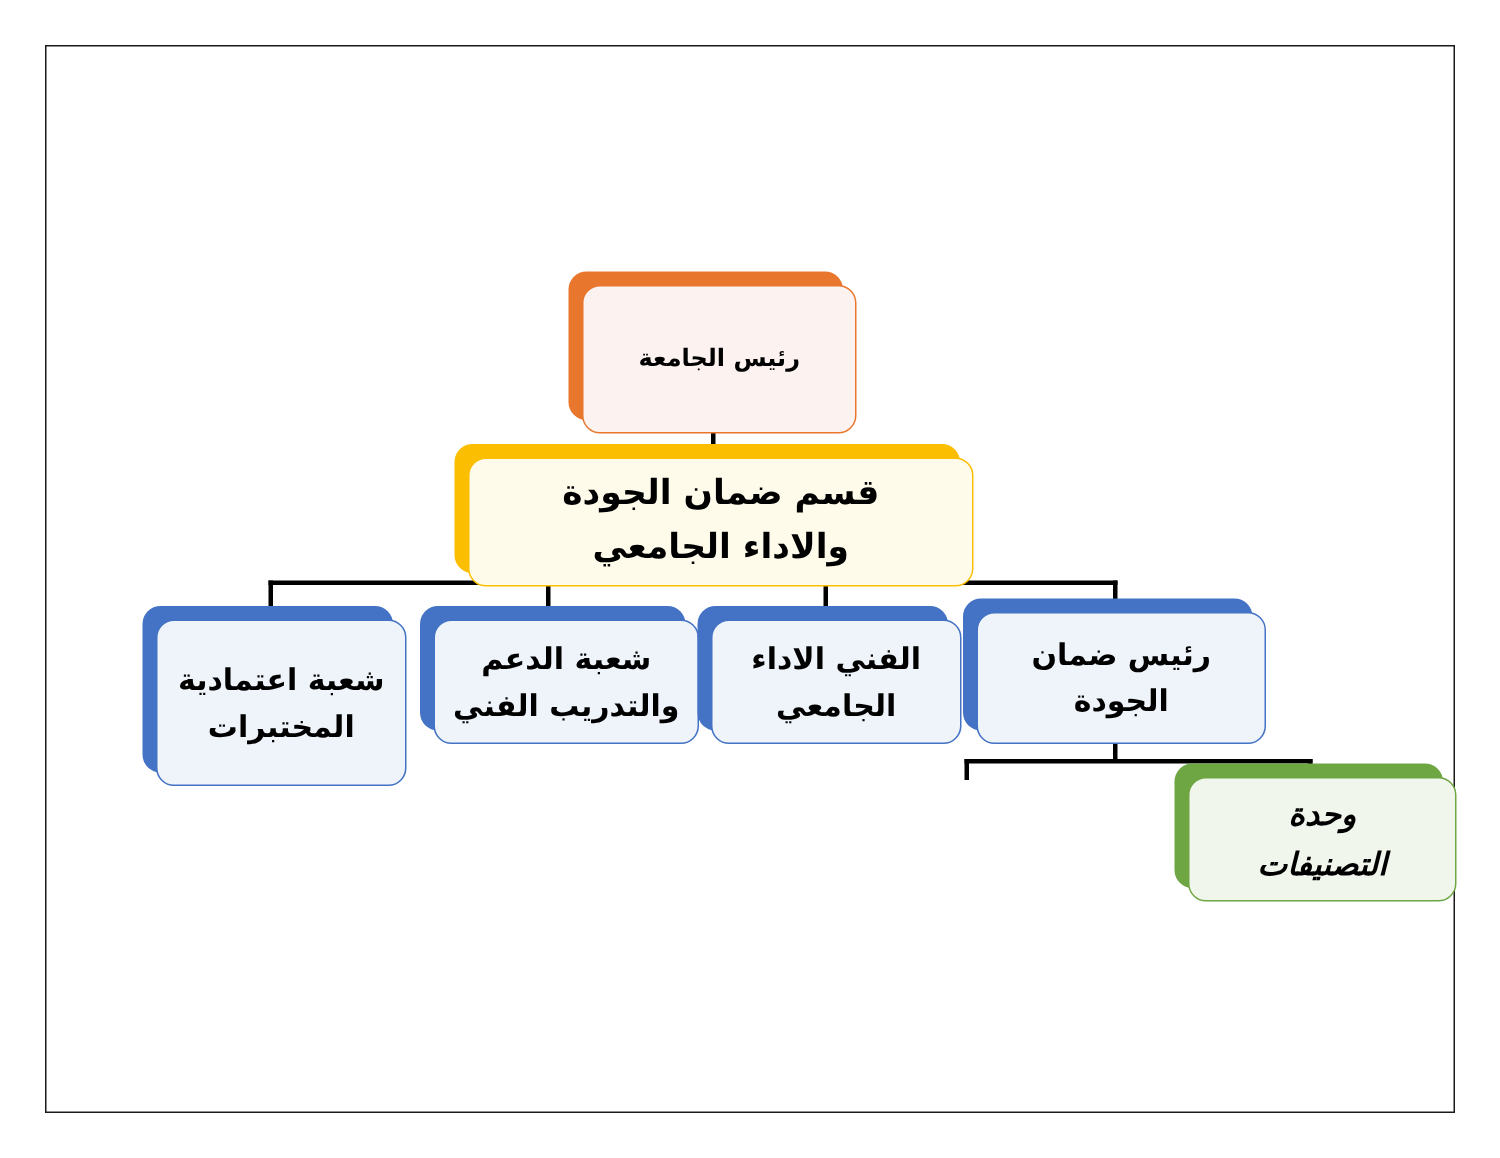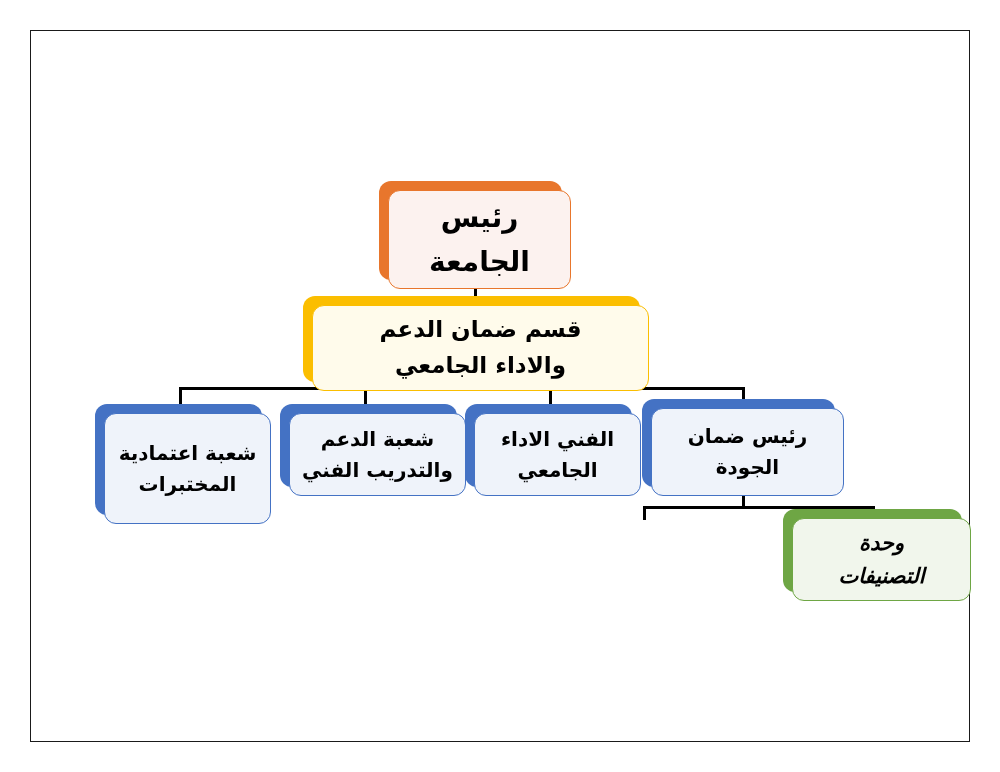--- a/index.html
+++ b/index.html
@@ -90,21 +90,21 @@
   
   .node.blue .frame   { background: #4472C4; }
   .node.blue .face    { background: #EFF3FA; border: 1.5px solid #4472C4; }
 
   
   .node.green .frame  { background: #6EA644; }
   .node.green .face   { background: #F1F6EC; border: 1.5px solid #6EA644; }
 
   
   #node-president { left: 348px; top: 150px; width: 192px; height: 108px; }
-  #node-president .label { font-size: 28px; }
+  #node-president .label { font-size: 16px; }
 
   #node-department { left: 272px; top: 265px; width: 346px; height: 95px; }
   #node-department .label { font-size: 23px; }
 
   #node-div-labs      { left: 64px;  top: 373px; width: 176px; height: 120px; }
   #node-div-support   { left: 249px; top: 373px; width: 186px; height: 92px; }
   #node-div-perf      { left: 434px; top: 373px; width: 176px; height: 92px; }
   #node-div-quality   { left: 611px; top: 368px; width: 202px; height: 97px; }
   .node.blue .label { font-size: 20px; }
 
@@ -137,21 +137,21 @@
     <div class="node orange" id="node-president">
       <div class="frame"></div>
       <div class="face">
         <span class="label">رئيس الجامعة</span>
       </div>
     </div>
 
     <div class="node amber" id="node-department">
       <div class="frame"></div>
       <div class="face">
-        <span class="label">قسم ضمان الدعم
+        <span class="label">قسم ضمان الجودة
 والاداء الجامعي</span>
       </div>
     </div>
 
     <div class="node blue" id="node-div-labs">
       <div class="frame"></div>
       <div class="face">
         <span class="label">شعبة اعتمادية
 المختبرات</span>
       </div>

